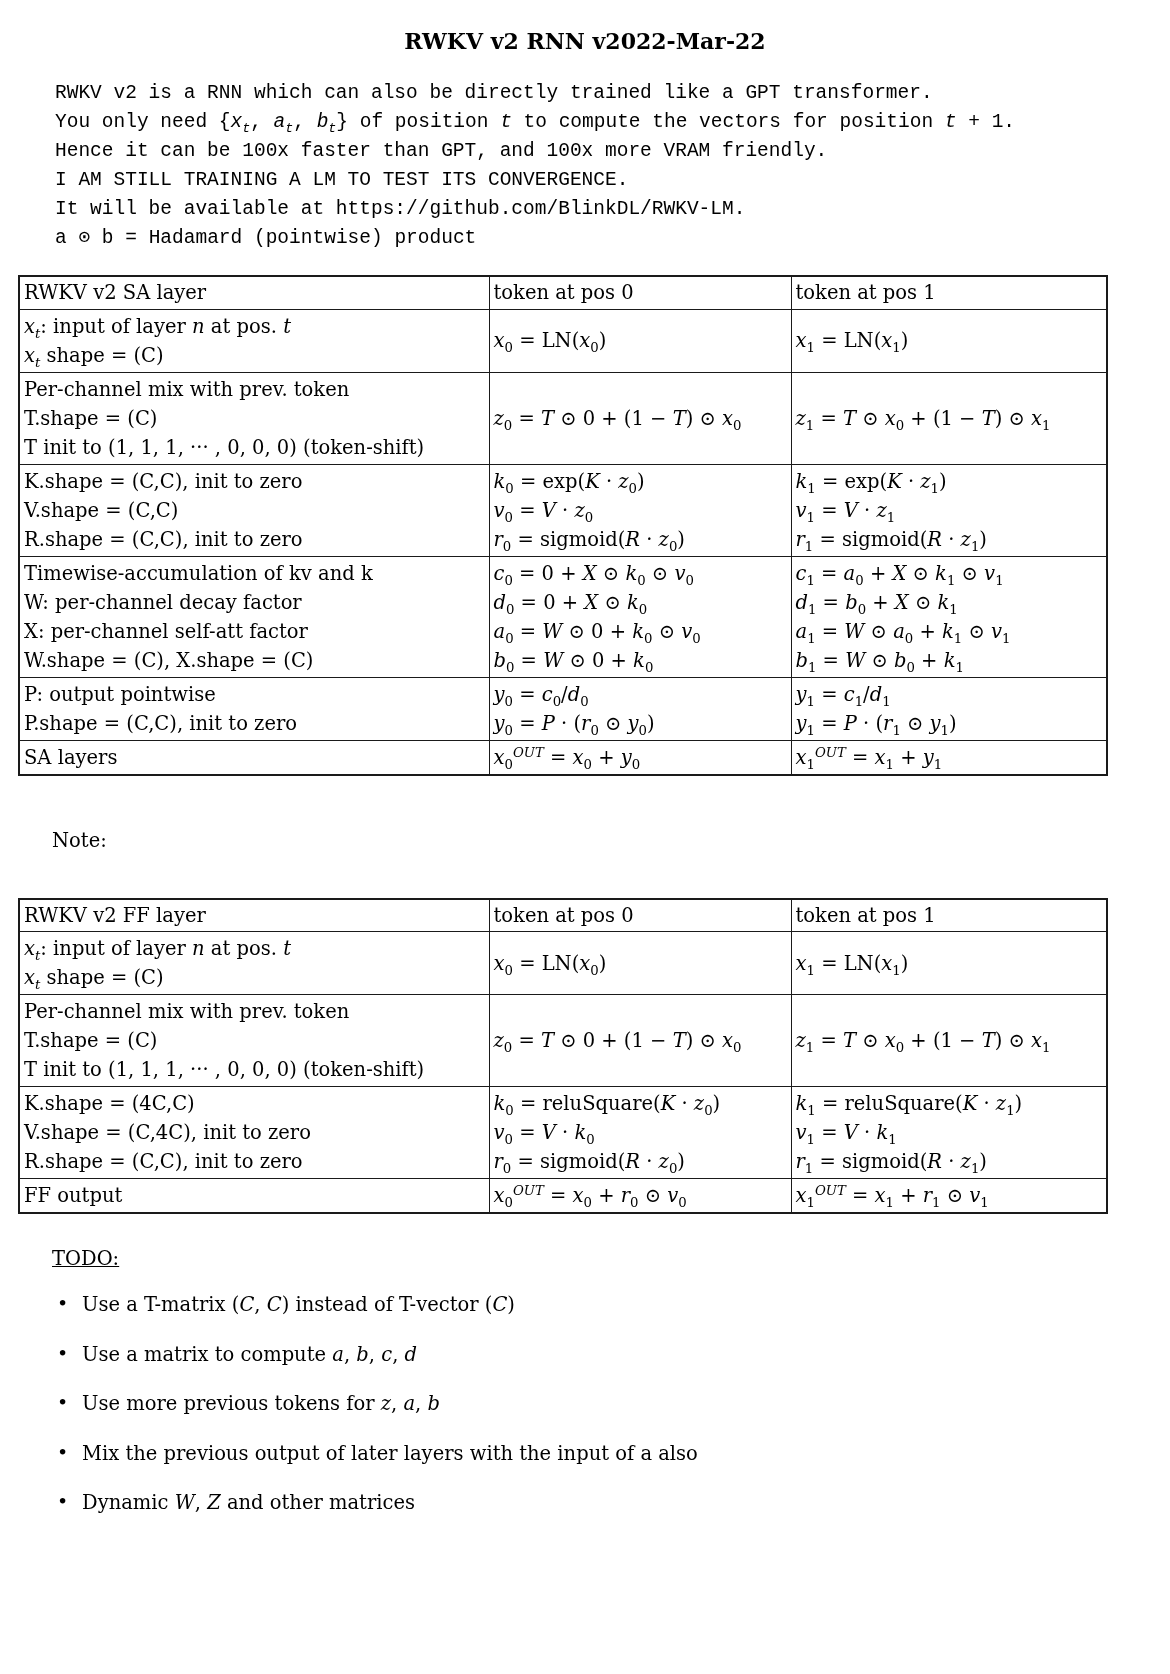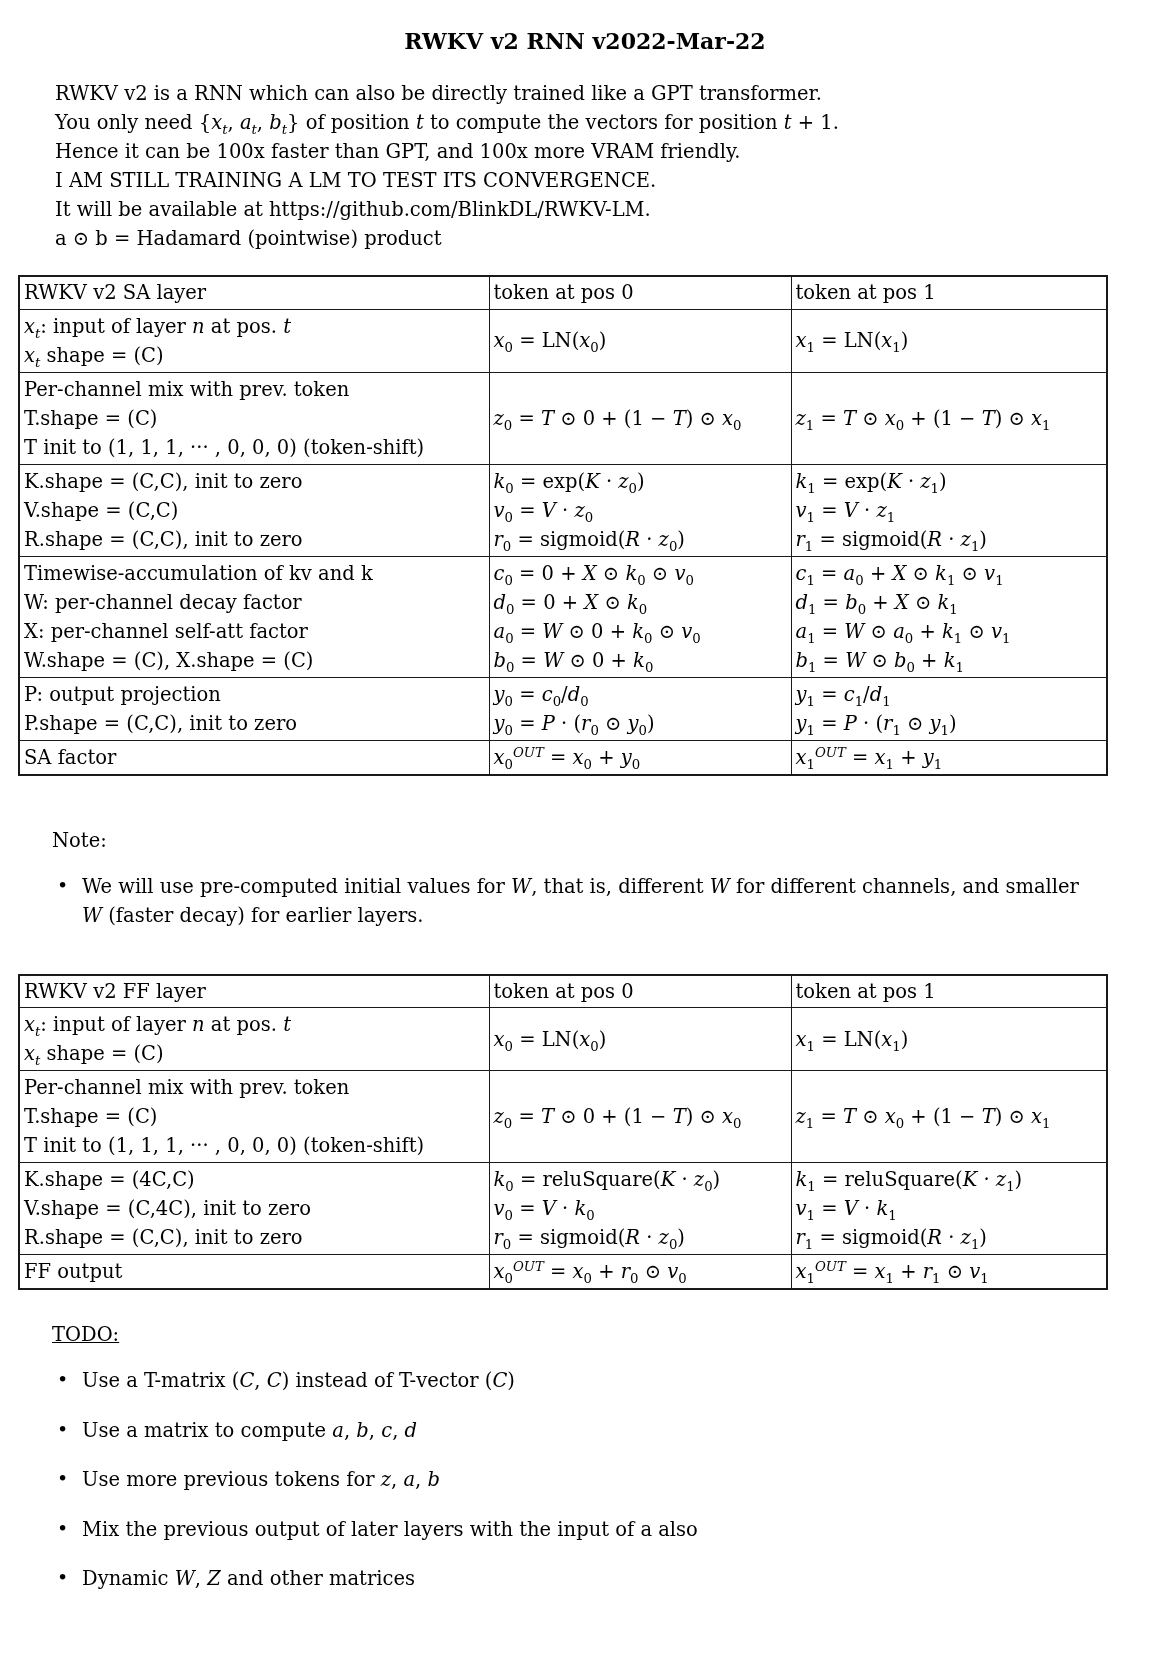--- a/index.html
+++ b/index.html
@@ -6,21 +6,21 @@
   html, body { background:#ffffff; }
   body {
     width:1170px; height:1674px; overflow:hidden;
     font-family:"DejaVu Serif","Liberation Serif","DejaVu Sans",serif;
     color:#000;
   }
   .page { position:relative; width:1170px; height:1674px; }
 
   .title { padding-top:28px; text-align:center; font-size:22px; font-weight:bold; }
 
-  .intro { margin:25px 0 0 55px; font-size:19.5px; line-height:29px; }
+  .intro { margin:25px 0 0 55px; font-size:19.5px; line-height:29px;font-family:Liberation Mono, monospace; }
 
   table.tbl {
     border-collapse:collapse; table-layout:fixed;
     margin-left:18px; width:1088px;
     font-size:19.5px; border:2px solid #1a1a1a;
   }
   table.tbl th, table.tbl td {
     border:1px solid #1a1a1a; text-align:left;
     vertical-align:middle; padding:2px 4px;
   }
@@ -131,49 +131,48 @@
         </td>
         <td>
           <div class="ln"><i>c</i><sub>1</sub> = <i>a</i><sub>0</sub> + <i>X</i> ⊙ <i>k</i><sub>1</sub> ⊙ <i>v</i><sub>1</sub></div>
           <div class="ln"><i>d</i><sub>1</sub> = <i>b</i><sub>0</sub> + <i>X</i> ⊙ <i>k</i><sub>1</sub></div>
           <div class="ln"><i>a</i><sub>1</sub> = <i>W</i> ⊙ <i>a</i><sub>0</sub> + <i>k</i><sub>1</sub> ⊙ <i>v</i><sub>1</sub></div>
           <div class="ln"><i>b</i><sub>1</sub> = <i>W</i> ⊙ <i>b</i><sub>0</sub> + <i>k</i><sub>1</sub></div>
         </td>
       </tr>
       <tr>
         <td>
-          <div class="ln">P: output projection</div>
+          <div class="ln">P: output pointwise</div>
           <div class="ln">P.shape = (C,C), init to zero</div>
         </td>
         <td>
           <div class="ln"><i>y</i><sub>0</sub> = <i>c</i><sub>0</sub>/<i>d</i><sub>0</sub></div>
           <div class="ln"><i>y</i><sub>0</sub> = <i>P</i> · (<i>r</i><sub>0</sub> ⊙ <i>y</i><sub>0</sub>)</div>
         </td>
         <td>
           <div class="ln"><i>y</i><sub>1</sub> = <i>c</i><sub>1</sub>/<i>d</i><sub>1</sub></div>
           <div class="ln"><i>y</i><sub>1</sub> = <i>P</i> · (<i>r</i><sub>1</sub> ⊙ <i>y</i><sub>1</sub>)</div>
         </td>
       </tr>
       <tr>
         <td>
-          <div class="ln">SA factor</div>
+          <div class="ln">SA layers</div>
         </td>
         <td>
           <div class="ln"><i>x</i><sub>0</sub><sup><i>OUT</i></sup> = <i>x</i><sub>0</sub> + <i>y</i><sub>0</sub></div>
         </td>
         <td>
           <div class="ln"><i>x</i><sub>1</sub><sup><i>OUT</i></sup> = <i>x</i><sub>1</sub> + <i>y</i><sub>1</sub></div>
         </td>
       </tr>
     </tbody>
   </table>
 
   <div class="sect-head">Note:</div>
   <ul class="bullets">
-    <li>We will use pre-computed initial values for <i>W</i>, that is, different <i>W</i> for different channels, and smaller <i>W</i> (faster decay) for earlier layers.</li>
   </ul>
 
   <table class="tbl tbl2">
     <colgroup>
         <col style="width:470px">
         <col style="width:302px">
         <col style="width:316px">
       </colgroup>
     <thead>
       <tr>

